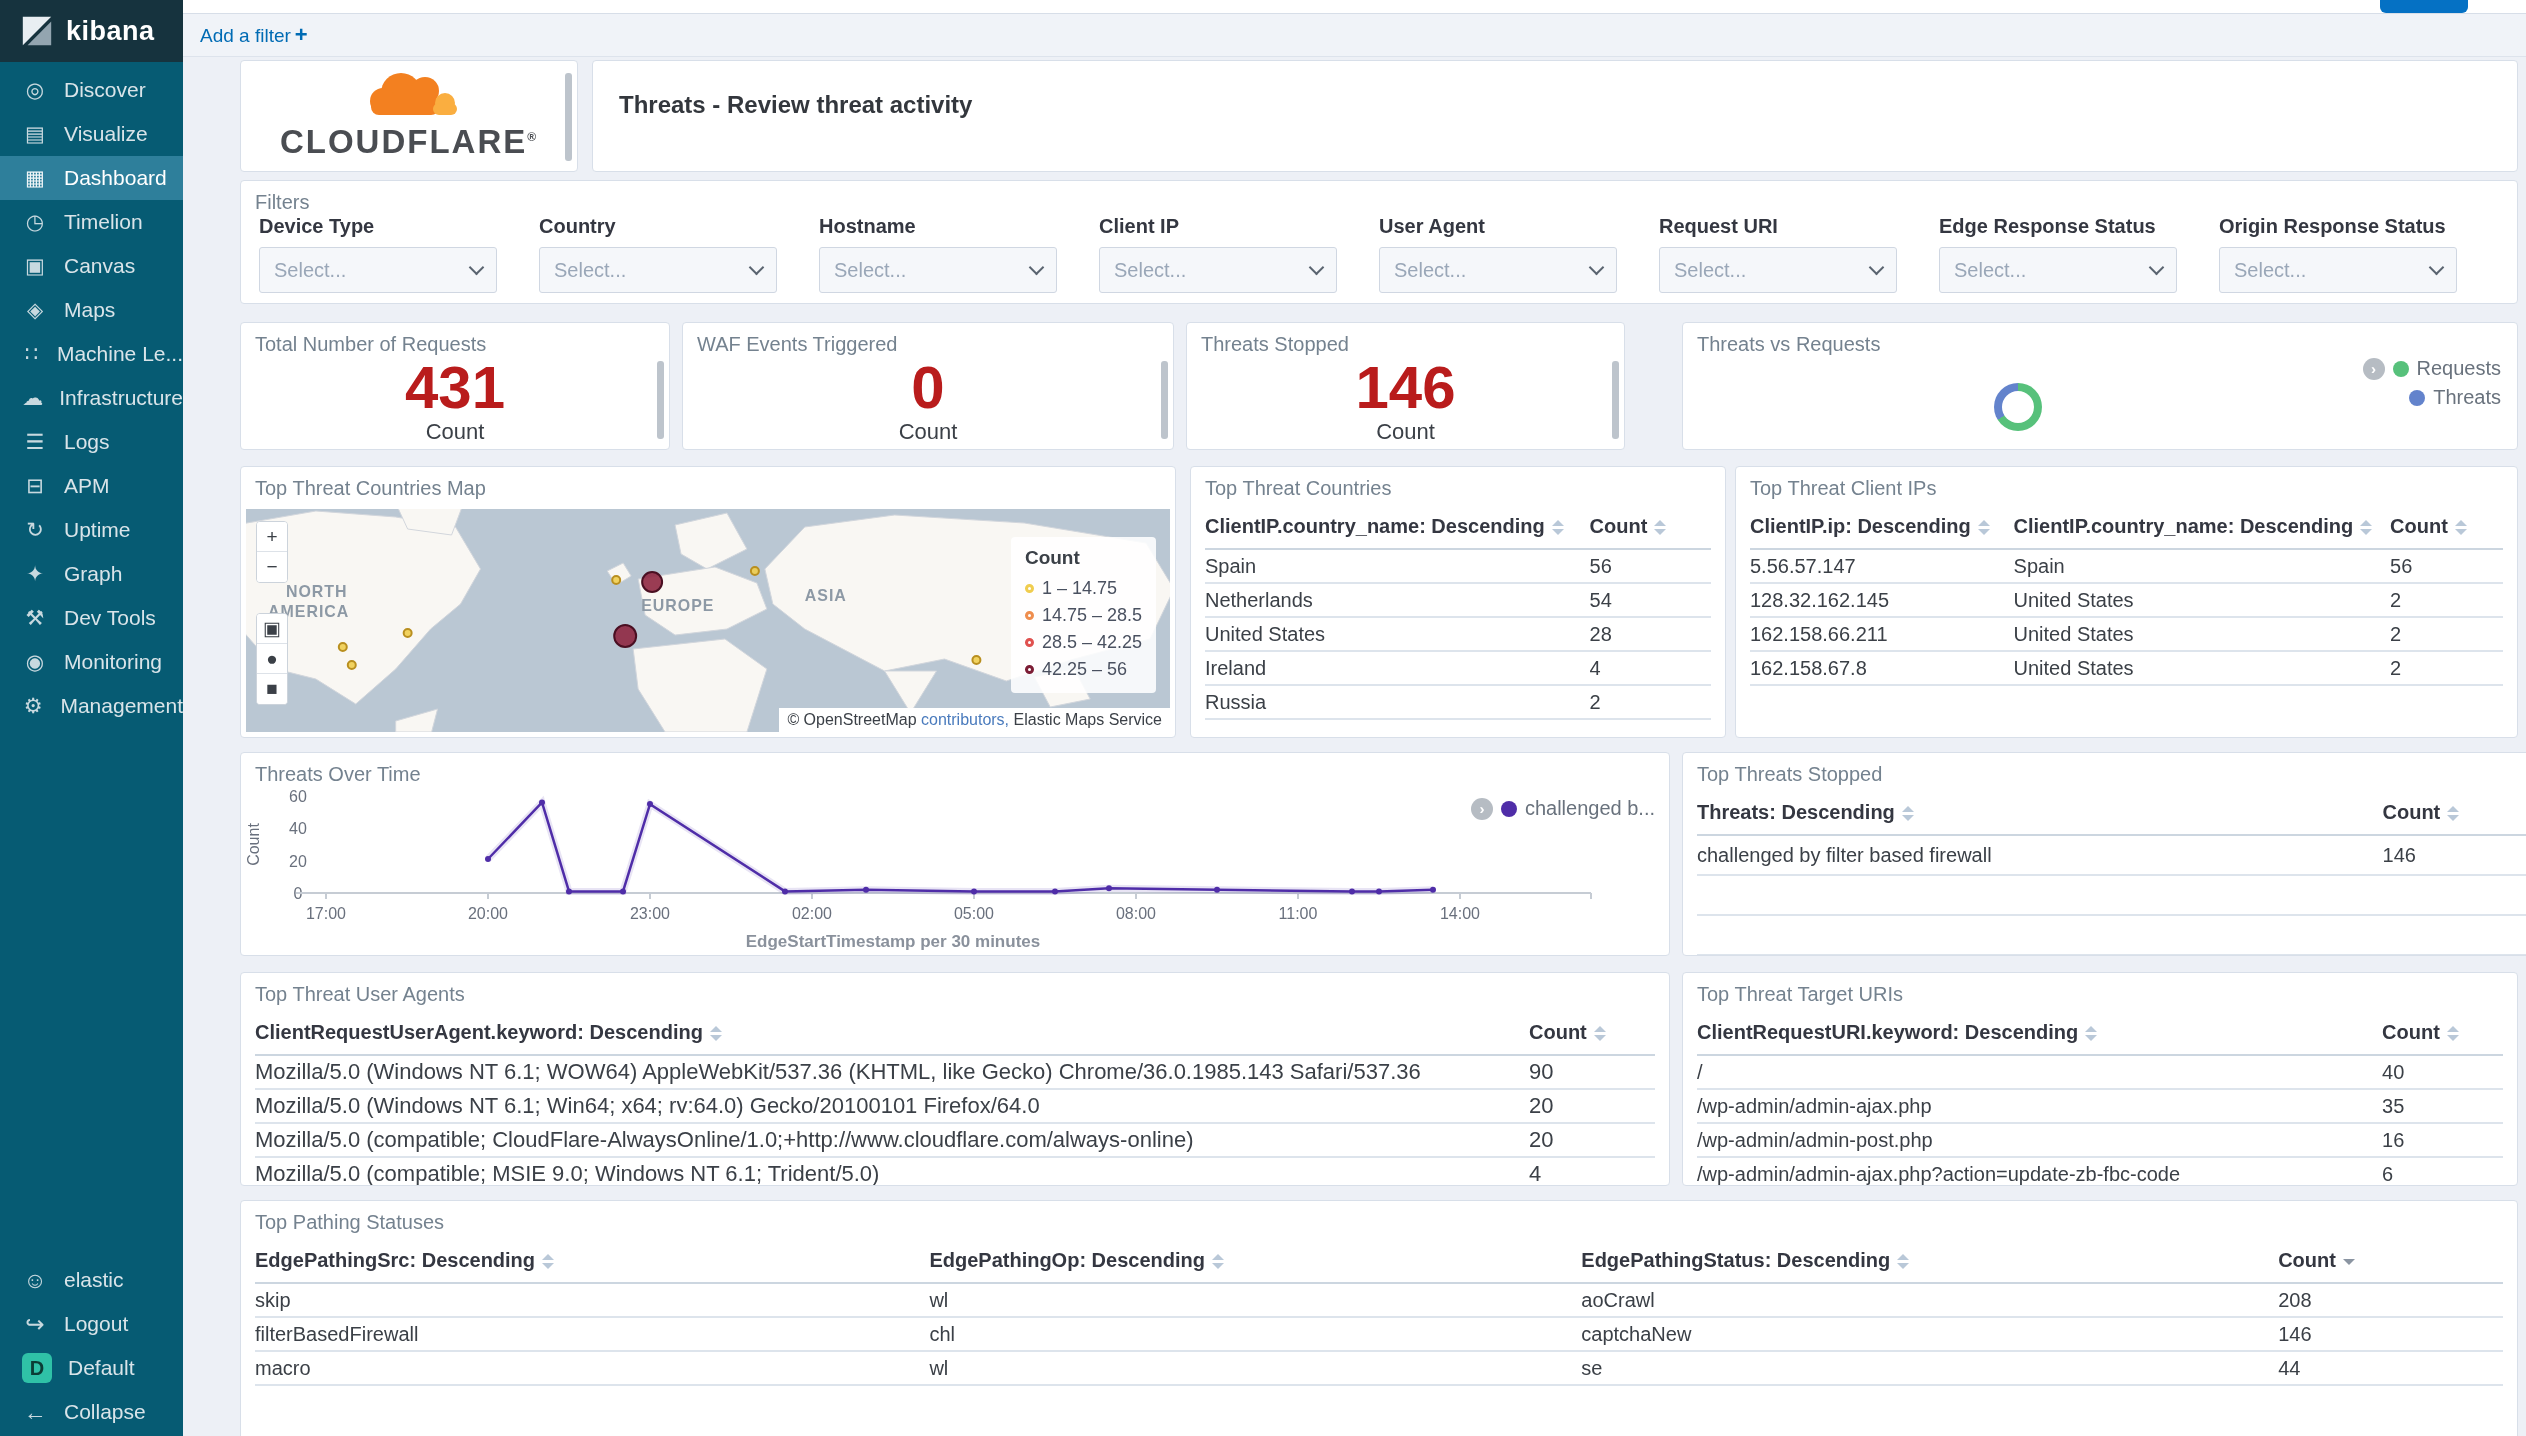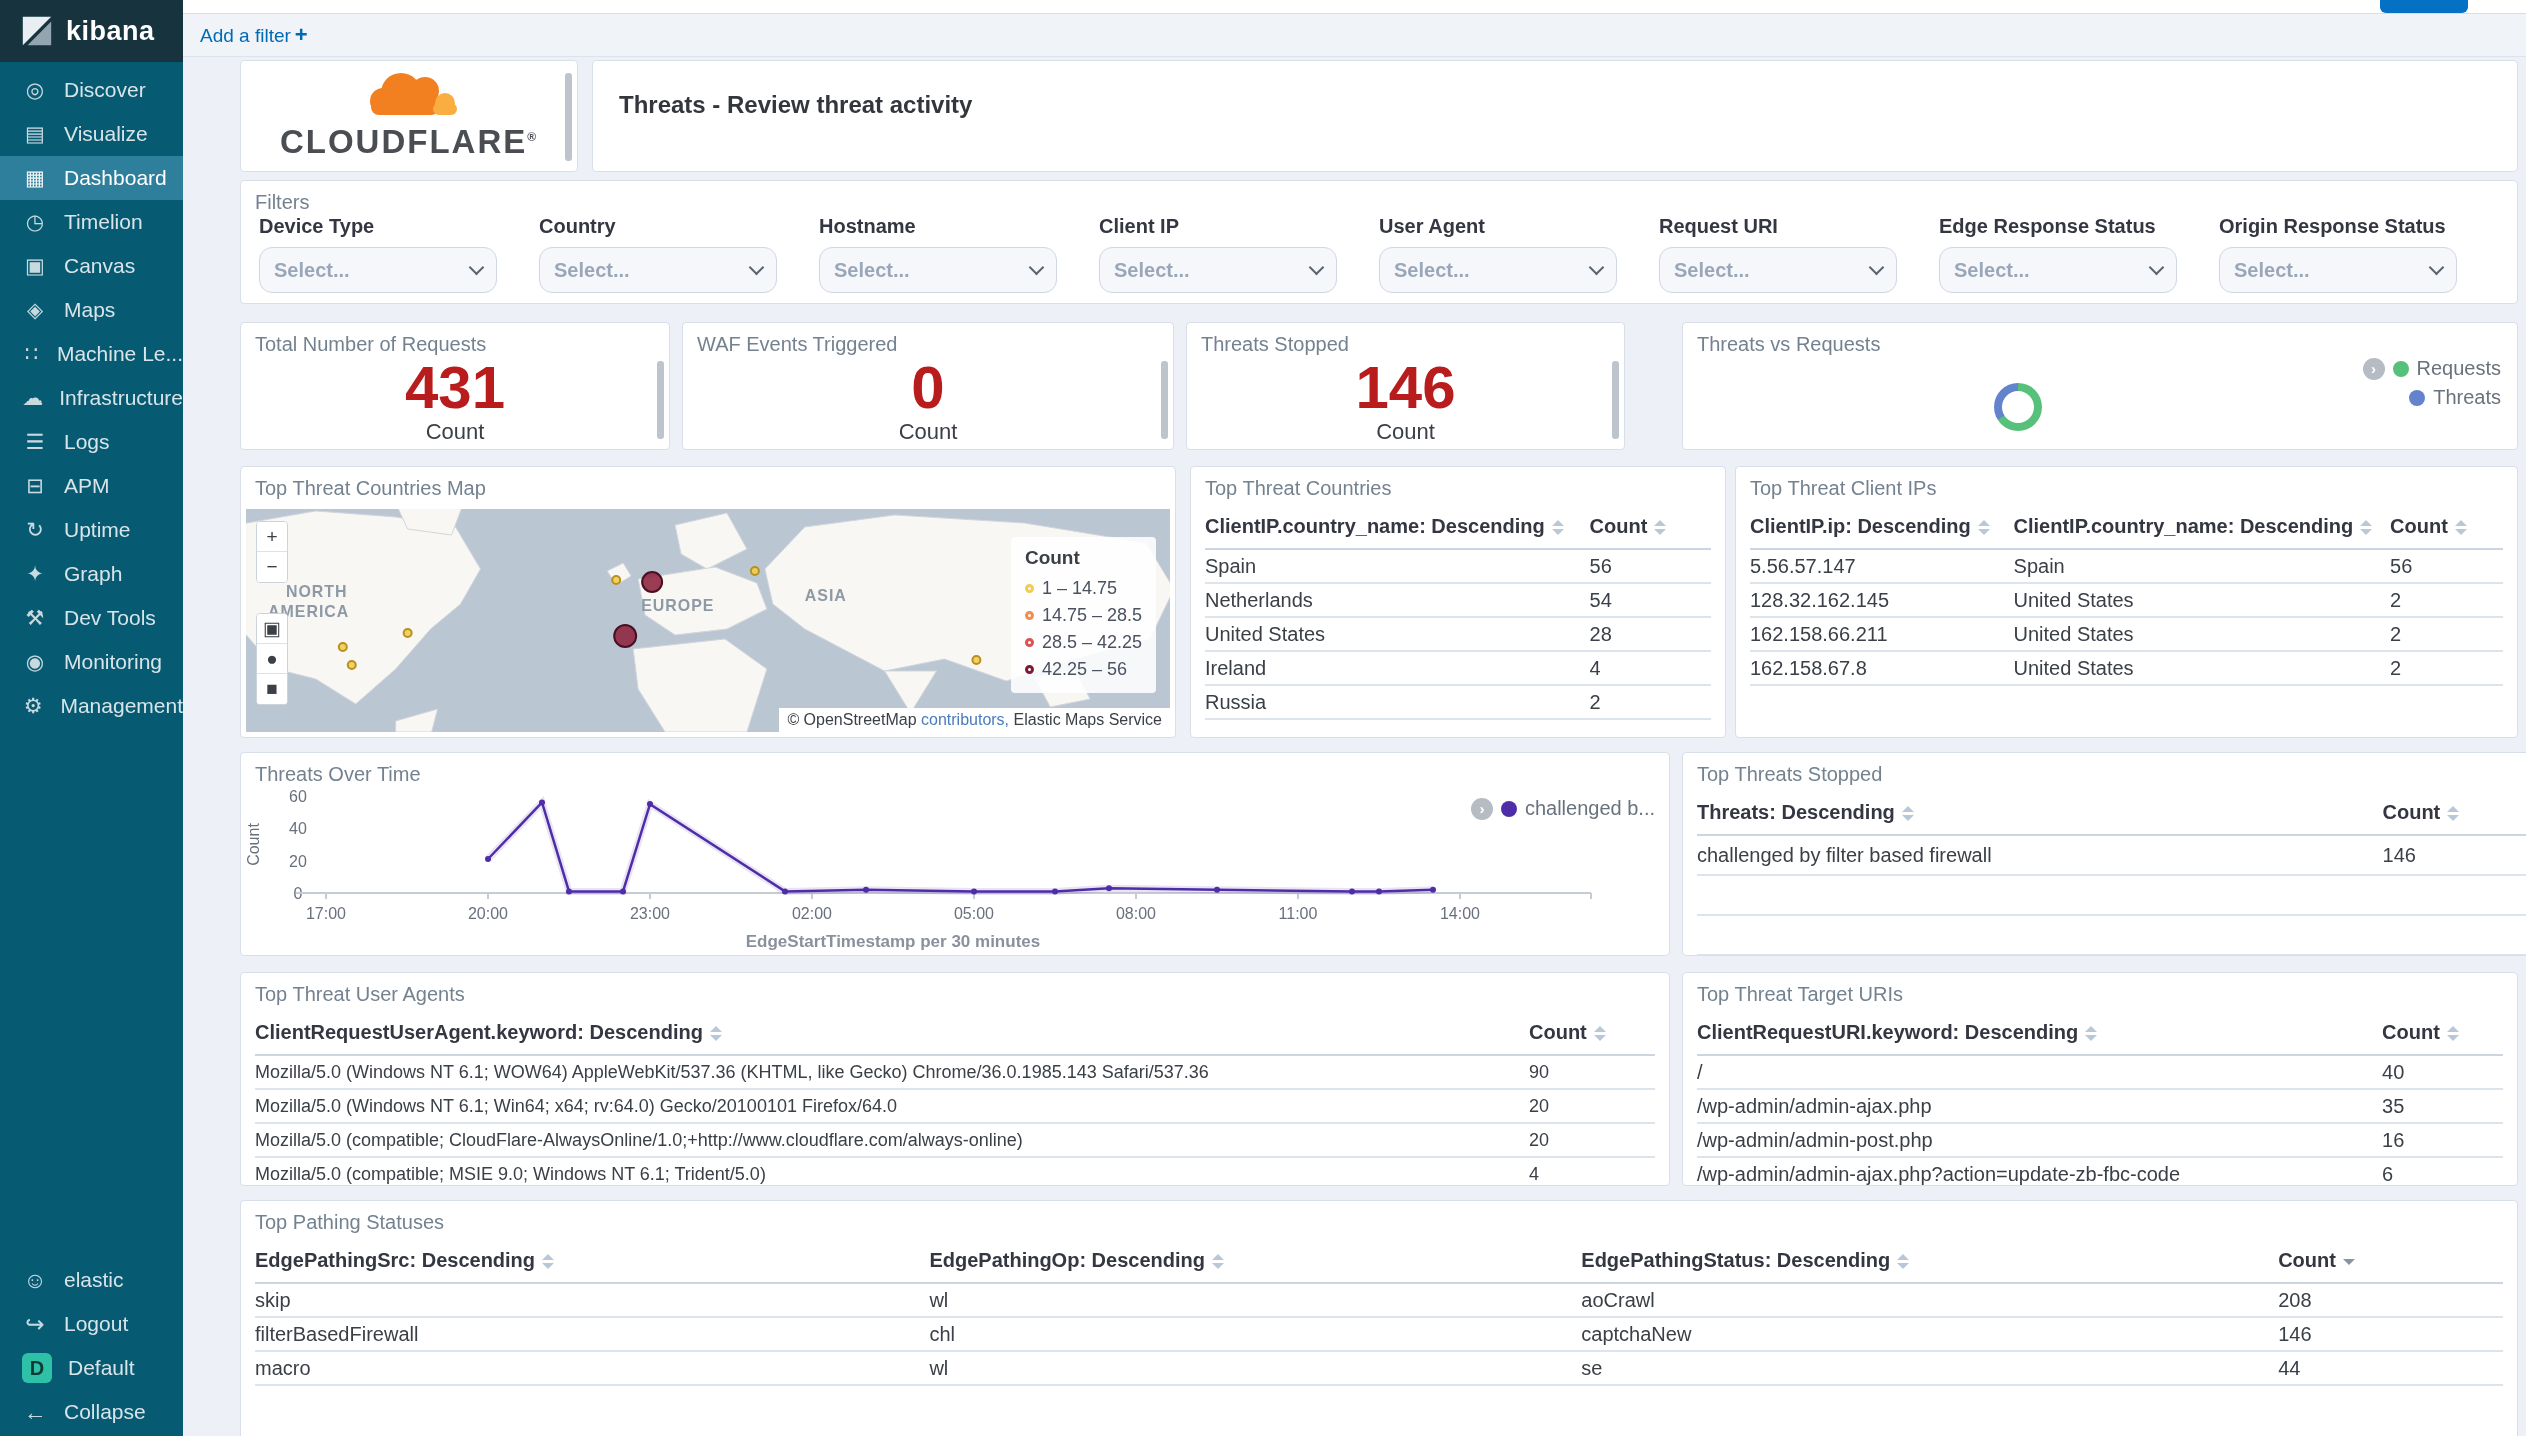--- a/index.html
+++ b/index.html
@@ -39,21 +39,21 @@
   #cf-word { font-size:33px; font-weight:700; color:#4a4d52; letter-spacing:2px; margin-top:-4px; }
   #cf-word sup { font-size:12px; }
   #title-card { left:409px; top:60px; width:1926px; height:112px; }
   #dash-title { position:absolute; left:26px; top:30px; font-size:24px; font-weight:700; color:#33373d; }
 
   
   #filters-panel { left:57px; top:180px; width:2278px; height:124px; }
   #filters-row { position:absolute; left:18px; top:34px; display:flex; }
   .fgroup { width:280px; }
   .flabel { font-size:20px; font-weight:700; color:#343741; margin-bottom:9px; }
-  .fselect { width:238px; height:46px; background:#f5f7fa; border:1px solid #d0d7e2; border-radius:13px; display:flex; align-items:center; justify-content:space-between; padding:0 14px; cursor:pointer;font-weight:bold; }
+  .fselect { width:238px; height:46px; background:#f5f7fa; border:1px solid #d0d7e2; border-radius:3px; display:flex; align-items:center; justify-content:space-between; padding:0 14px; cursor:pointer; }
   .fselect .ph { color:#9aa7b8; font-size:20px; }
   .chev { width:11px; height:11px; border-left:2px solid #5a6470; border-bottom:2px solid #5a6470; transform:rotate(-45deg); margin-top:-6px; }
 
   
   .metric { display:block; }
   #metric-0 { left:57px;  top:322px; width:430px; height:128px; }
   #metric-1 { left:499px; top:322px; width:492px; height:128px; }
   #metric-2 { left:1003px;top:322px; width:439px; height:128px; }
   .mval { position:absolute; left:0; right:0; top:30px; text-align:center; font-size:60px; font-weight:700; color:#b91c1c; }
   .mlabel { position:absolute; left:0; right:0; top:96px; text-align:center; font-size:22px; color:#3b4047; }
@@ -91,21 +91,21 @@
   .sort i.up { border-bottom:6px solid #b9c8d8; margin-bottom:3px; }
   .sort i.dn { border-top:6px solid #b9c8d8; }
   .sort.desc i.dn { border-top-color:#8b95a2; }
 
   #countries-panel { left:1007px; top:466px; width:536px; height:272px; }
   #clientips-panel { left:1552px; top:466px; width:783px; height:272px; }
   #stopped-panel   { left:1499px; top:752px; width:932px; height:204px; }
   #ua-panel        { left:57px;  top:972px; width:1430px; height:214px; }
   #uri-panel       { left:1499px; top:972px; width:836px; height:214px; }
   #pathing-panel   { left:57px;  top:1200px; width:2278px; height:250px; }
-  #ua-panel .dtable td { font-size:18px; }
+  #ua-panel .dtable td { font-size:22px; }
 
   
   #tot-panel { left:57px; top:752px; width:1430px; height:204px; }
   #tot-legend { position:absolute; right:14px; top:44px; }
   #tot-svg { position:absolute; left:0; top:36px; }
   .axis-text { font-size:16px; fill:#69707d; }
   .axis-label { font-size:17px; fill:#8a919c; font-weight:700; }
 </style>
 </head>
 <body>

